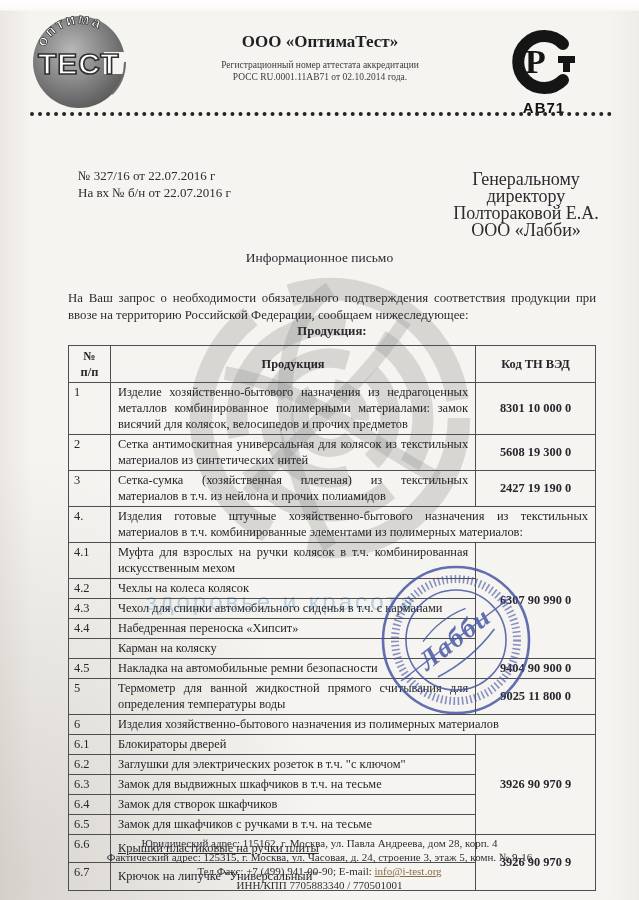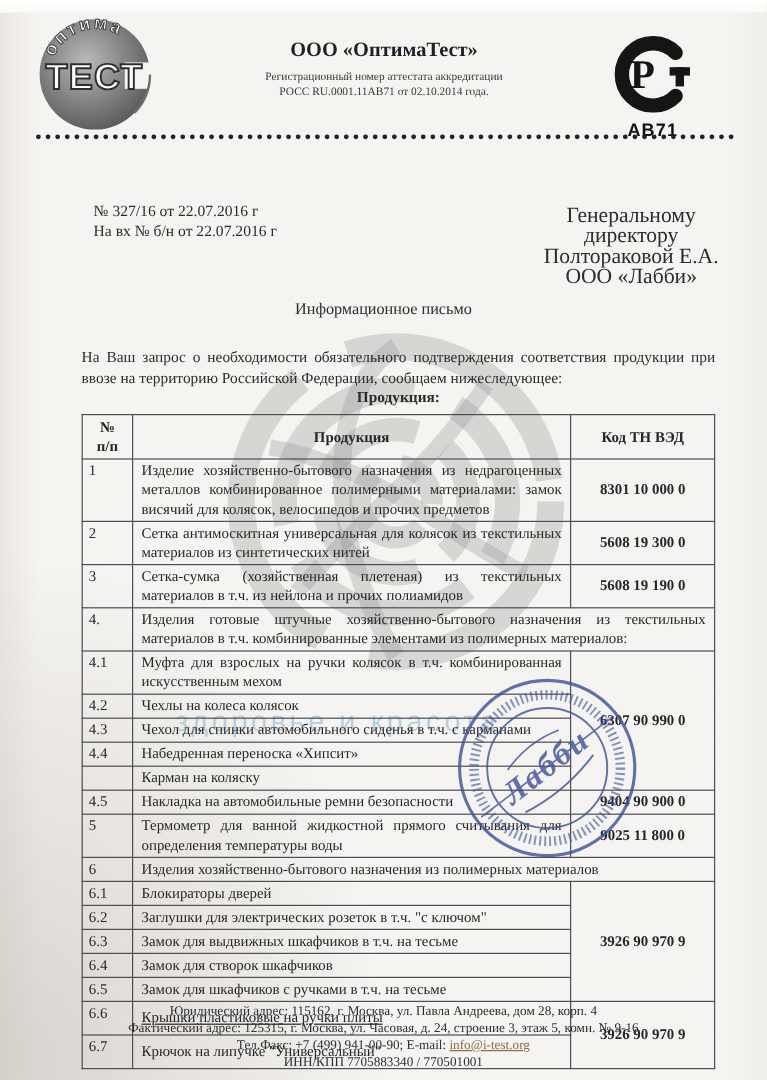--- a/index.html
+++ b/index.html
@@ -147,21 +147,21 @@
               <td class="code" rowspan="1">8301 10 000 0</td>
             </tr>
             <tr>
               <td class="num">2</td>
               <td class="prod">Сетка антимоскитная универсальная для колясок из текстильных материалов из синтетических нитей</td>
               <td class="code" rowspan="1">5608 19 300 0</td>
             </tr>
             <tr>
               <td class="num">3</td>
               <td class="prod">Сетка-сумка (хозяйственная плетеная) из текстильных материалов в т.ч. из нейлона и прочих полиамидов</td>
-              <td class="code" rowspan="1">5608 19 190 0</td>
+              <td class="code" rowspan="1">2427 19 190 0</td>
             </tr>
             <tr>
               <td class="num">4.</td>
               <td class="prod" colspan="2">Изделия готовые штучные хозяйственно-бытового назначения из текстильных материалов в т.ч. комбинированные элементами из полимерных материалов:</td>
             </tr>
             <tr>
               <td class="num">4.1</td>
               <td class="prod">Муфта для взрослых на ручки колясок в т.ч. комбинированная искусственным мехом</td>
               <td class="code" rowspan="5">6307 90 990 0</td>
             </tr>

